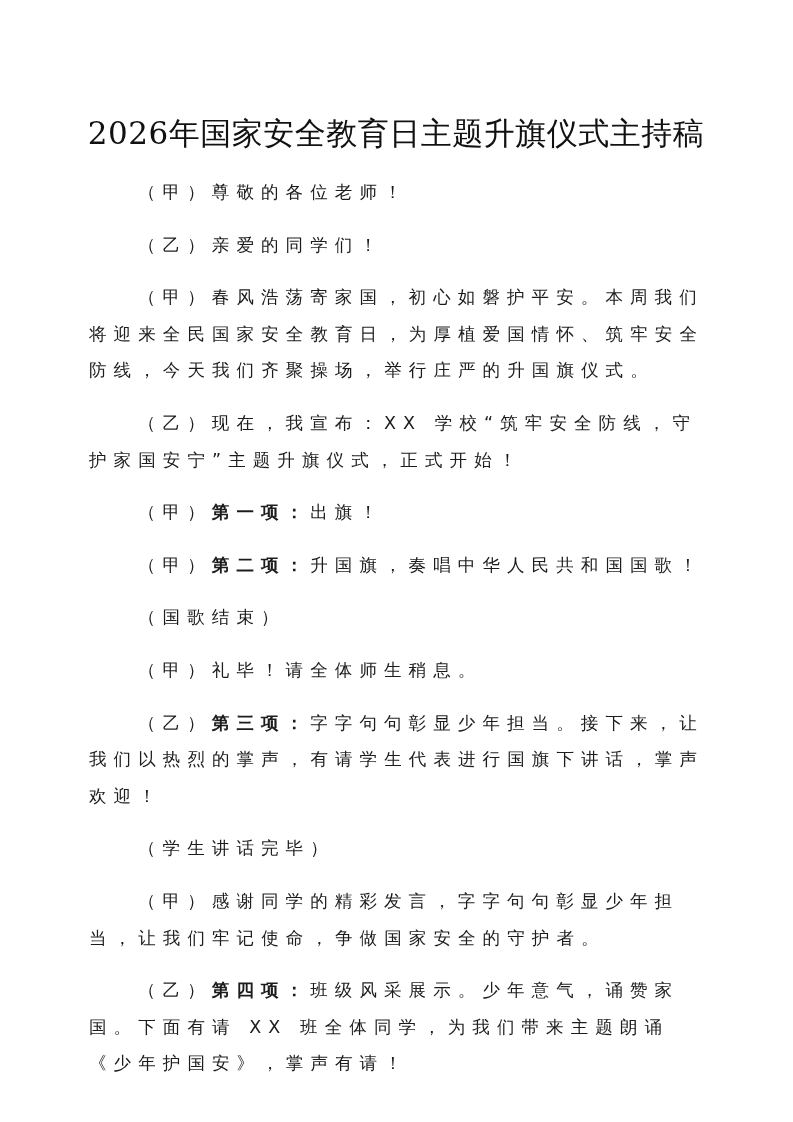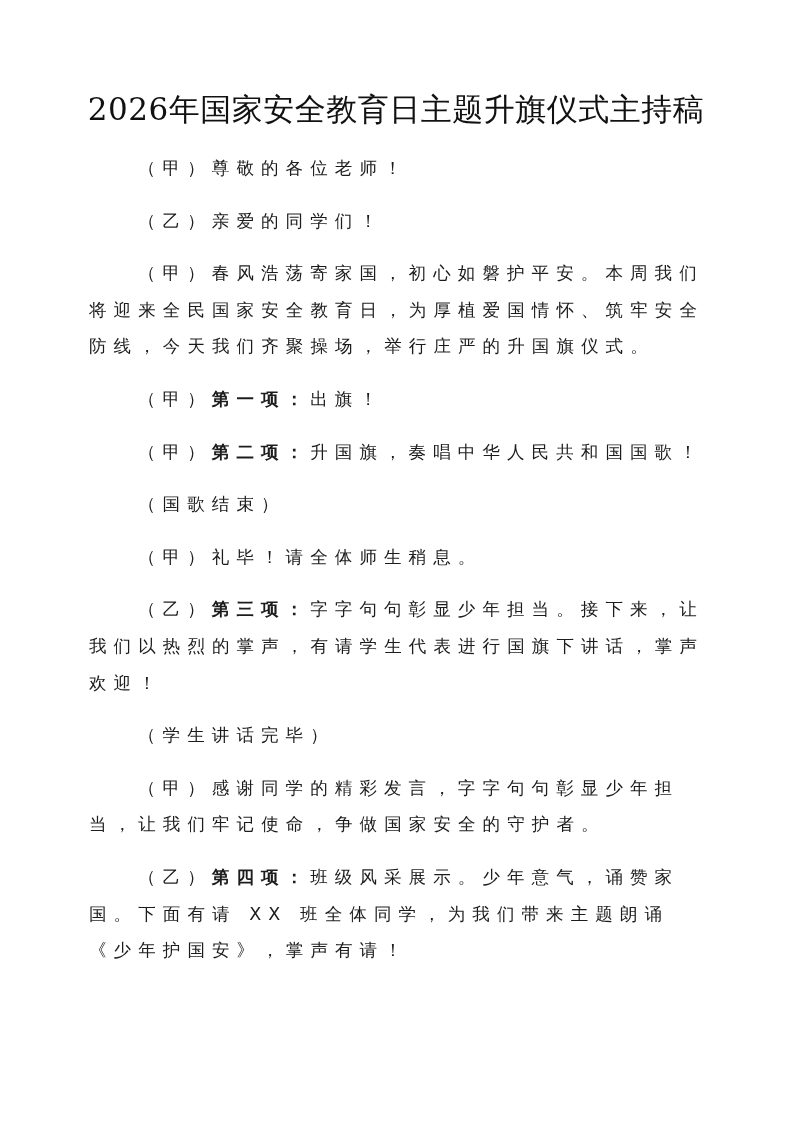--- a/index.html
+++ b/index.html
@@ -11,21 +11,21 @@
       width: 793px;
       height: 1122px;
       position: relative;
       overflow: hidden;
       color: #1a1a1a;
       font-family: "DejaVu Sans", "Liberation Sans", sans-serif;
     }
     .page {
       position: absolute;
       left: 73px;
-      top: 84px;
+      top: 108px;
       width: 650px;
     }
     .title {
       font-family: "DejaVu Serif", "Liberation Serif", serif;
       font-size: 31px;
       line-height: 50px;
       text-align: center;
       letter-spacing: 0.5px;
       margin: 0 0 0 -4px;
       font-weight: normal;
@@ -54,20 +54,21 @@
 <div class="page">
   <h1 class="title">2026年国家安全教育日主题升旗仪式主持稿</h1>
 
   <p class="para"><span>（甲）</span><span class="b"></span><span>尊敬的各位老师！</span></p>
 
   <p class="para"><span>（乙）</span><span class="b"></span><span>亲爱的同学们！</span></p>
 
 
   <p class="para"><span>（甲）</span><span class="b"></span><span>春风浩荡寄家国，初心如磐护平安。本周我们将迎来全民国家安全教育日，为厚植爱国情怀、筑牢安全防线，今天我们齐聚操场，举行庄严的升国旗仪式。</span></p>
 
+  <p class="para"><span>（乙）</span><span class="b"></span><span>现在，我宣布：XX 学校“筑牢安全防线，守护家国安宁”主题升旗仪式，正式开始！</span></p>
 
   <p class="para"><span>（甲）</span><span class="b">第一项：</span><span>出旗！</span></p>
 
 
   <p class="para"><span>（甲）</span><span class="b">第二项：</span><span>升国旗，奏唱中华人民共和国国歌！</span></p>
 
 
   <p class="para note"><span></span><span class="b"></span><span>（国歌结束）</span></p>
 
   <p class="para"><span>（甲）</span><span class="b"></span><span>礼毕！请全体师生稍息。</span></p>

